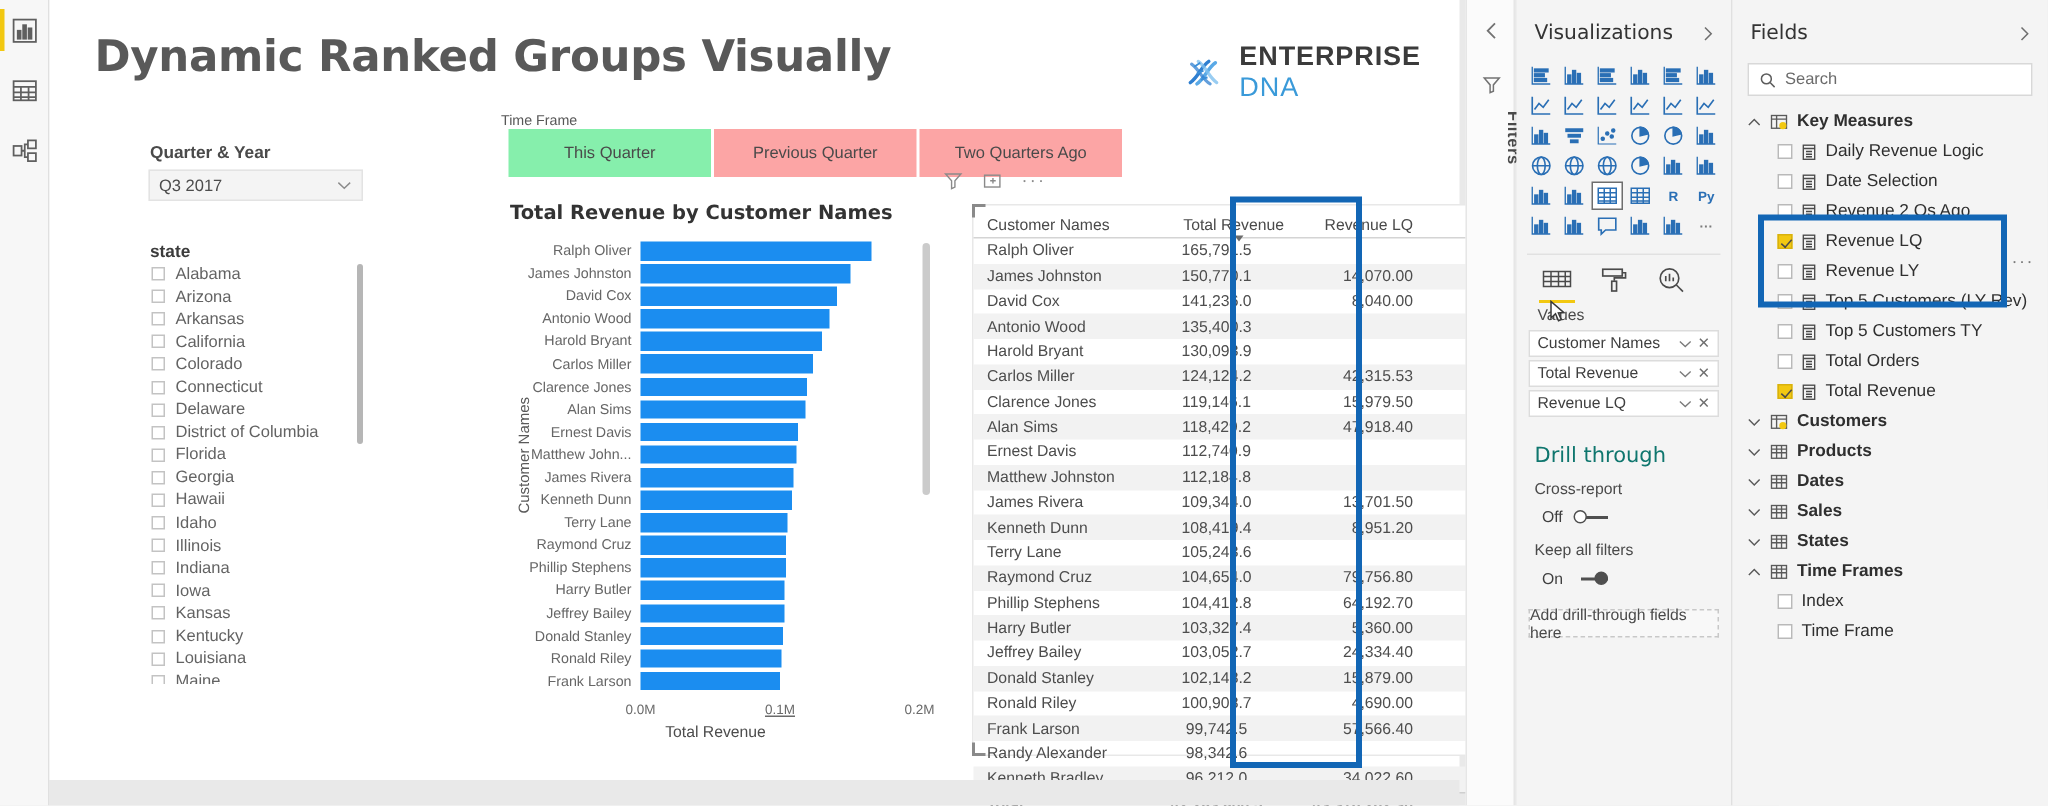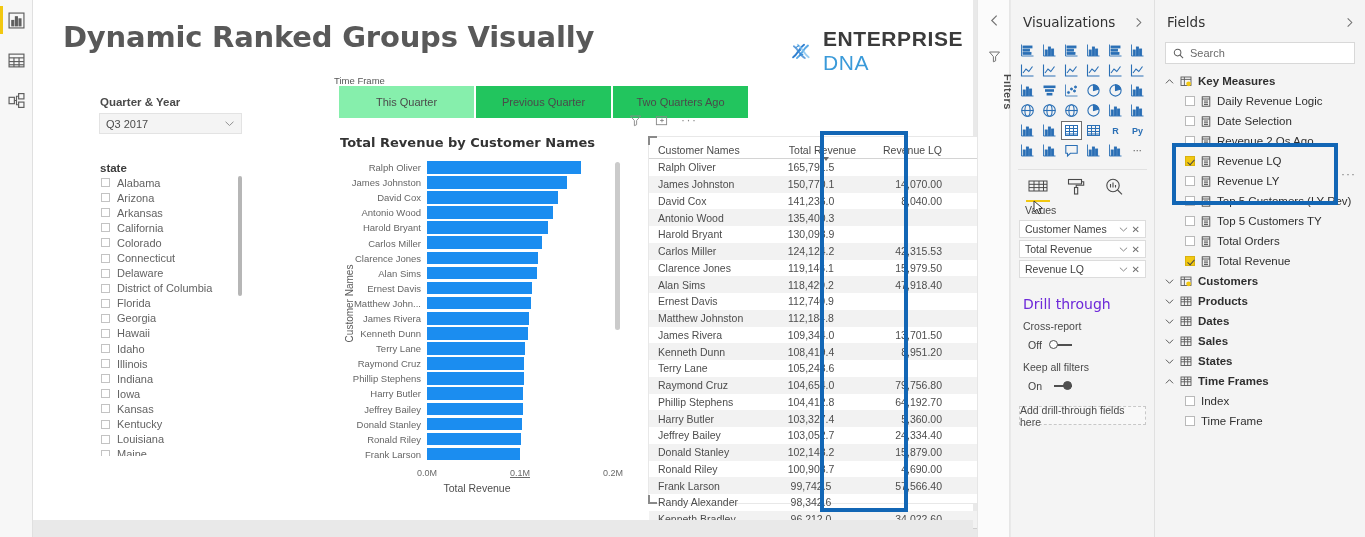--- a/index.html
+++ b/index.html
@@ -39,21 +39,21 @@
     position: absolute; left: 30px; top: 20px;
     font-size: 29px; font-weight: bold; color: #595959;
     letter-spacing: -0.2px; font-family: "DejaVu Sans", sans-serif;
   }
 
   
   #logo-wrap {
     position: absolute; left: 757px; top: 27px;
     display: flex; align-items: center; gap: 8px;
   }
-  #logo-text { font-size: 21px; font-weight: bold; letter-spacing: .6px; }
+  #logo-text { font-size: 18px; font-weight: bold; letter-spacing: .6px; }
   #logo-text .ent { color: #3b3b3b; }
   #logo-text .dna { color: #3a9ad9; font-weight: normal; }
 
   
   #qy-label {
     position: absolute; left: 67px; top: 96px;
     font-size: 11.5px; color: #4a4a4a; font-weight: 600;
   }
   #qy-box {
     position: absolute; left: 66px; top: 113px; width: 143px; height: 21px;
@@ -90,21 +90,21 @@
     background: #b6b6b6; border-radius: 2px;
   }
 
   
   #tf-label {
     position: absolute; left: 301px; top: 75px;
     font-size: 9.5px; color: #575757;
   }
   #tf-btns { position: absolute; left: 306px; top: 86px; display: flex; gap: 2px; }
   .tf-btn {
-    width: 135px; height: 32px; background: #22c55e;
+    width: 135px; height: 32px; background: #fca5a5;
     display: flex; align-items: center; justify-content: center;
     font-size: 11px; color: #4a4a4a;
   }
   .tf-btn.sel { background: #86efac; }
 
   
   #chart-visual {
     position: absolute; left: 300px; top: 130px; width: 290px; height: 375px;
   }
   #chart-title {
@@ -277,21 +277,21 @@
   .well {
     margin: 2px 8px; height: 18px; background: #fff;
     border: 1px solid #dcdcdc; display: flex; align-items: center;
     padding: 0 5px; gap: 4px;
   }
   .well-name { font-size: 10.5px; color: #3f3f3f; flex: 1; white-space: nowrap; }
   .well-chev { width: 9px; height: 9px; color: #7a7a7a; }
   .well-x { font-size: 10px; color: #6f6f6f; }
 
   #drill-title {
-    padding: 16px 0 6px 12px; font-size: 14px; color: #6d28d9;
+    padding: 16px 0 6px 12px; font-size: 14px; color: #0f766e;
     font-family: "DejaVu Sans", sans-serif;
   }
   .drill-sub { padding: 2px 0 0 12px; font-size: 10.5px; color: #4a4a4a; }
   .toggle-row {
     display: flex; align-items: center; gap: 6px; padding: 7px 0 0 17px;
   }
   .toggle-lbl { font-size: 10.5px; color: #3f3f3f; }
   .tog { width: 26px; height: 10px; position: relative; }
   .tog .track {
     position: absolute; left: 6px; top: 4px; width: 18px; height: 1.6px;

